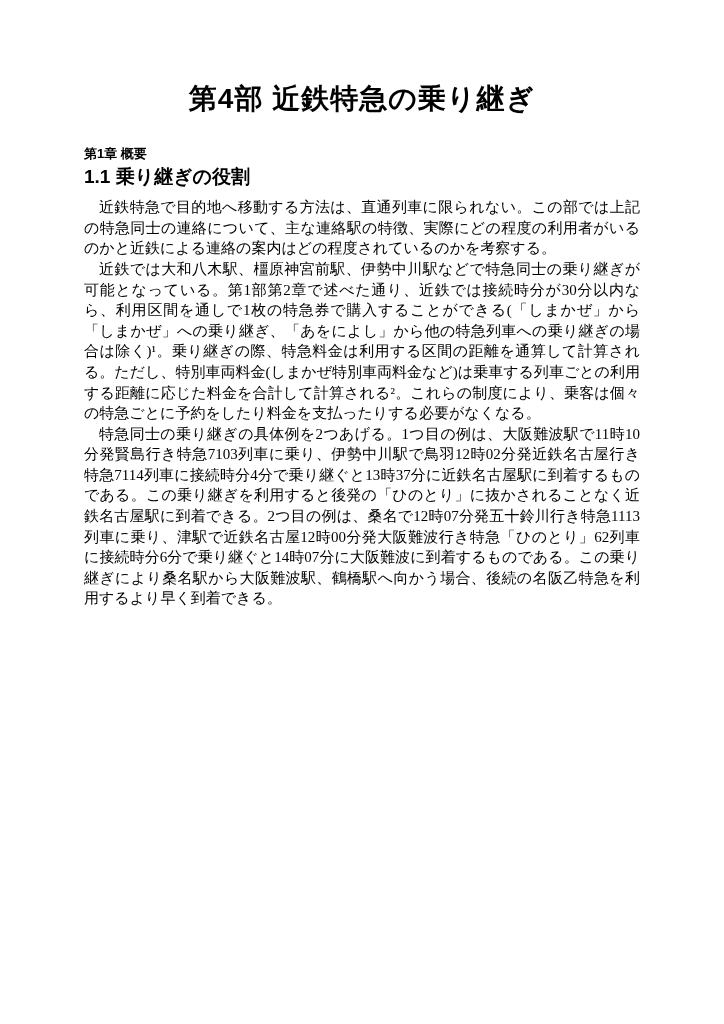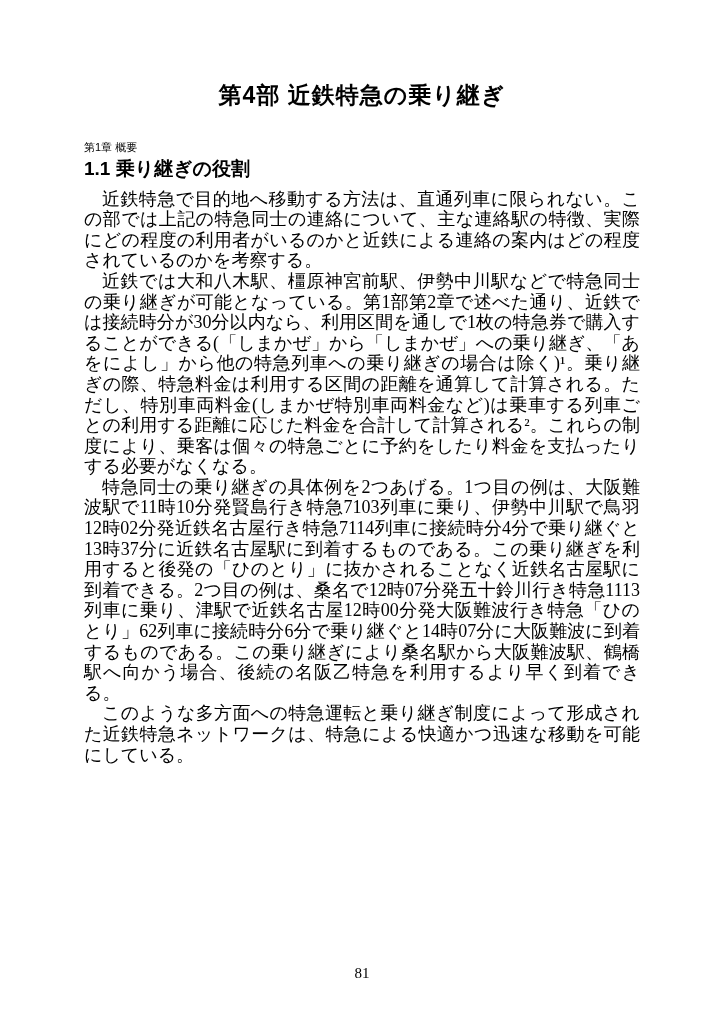--- a/index.html
+++ b/index.html
@@ -17,41 +17,41 @@
     padding: 82px 84px 0 84px;
     font-family: "Liberation Serif", "DejaVu Serif", serif;
     color: #000000;
     overflow: hidden;
   }
   .doc-title {
     margin: 0 0 30px 0;
     text-align: center;
     font-family: "Liberation Sans", "DejaVu Sans", sans-serif;
     font-weight: 700;
-    font-size: 23px;
+    font-size: 28px;
     line-height: 1.2;
     letter-spacing: 1px;
   }
   .chapter {
     margin: 16px 0 3px 0;
     font-family: "Liberation Sans", "DejaVu Sans", sans-serif;
-    font-weight: 400;
-    font-size: 11px;
+    font-weight: 700;
+    font-size: 13px;
     line-height: 1.3;
   }
   .section {
     margin: 0 0 7px 0;
     font-family: "Liberation Sans", "DejaVu Sans", sans-serif;
     font-weight: 700;
     font-size: 19px;
     line-height: 1.3;
   }
   .body-text p {
     margin: 0;
-    font-size: 18px;
+    font-size: 15px;
     line-height: 20.6px;
     text-align: justify;
     text-indent: 1em;
   }
   .page-number {
     position: absolute;
     left: 0;
     right: 0;
     bottom: 42px;
     text-align: center;
@@ -63,16 +63,14 @@
 <body>
 
 <div class="page">
   <h1 class="doc-title">第4部 近鉄特急の乗り継ぎ</h1>
   <h2 class="chapter">第1章 概要</h2>
   <h3 class="section">1.1 乗り継ぎの役割</h3>
   <div class="body-text">
     <p>近鉄特急で目的地へ移動する方法は、直通列車に限られない。この部では上記の特急同士の連絡について、主な連絡駅の特徴、実際にどの程度の利用者がいるのかと近鉄による連絡の案内はどの程度されているのかを考察する。</p>
     <p>近鉄では大和八木駅、橿原神宮前駅、伊勢中川駅などで特急同士の乗り継ぎが可能となっている。第1部第2章で述べた通り、近鉄では接続時分が30分以内なら、利用区間を通しで1枚の特急券で購入することができる(「しまかぜ」から「しまかぜ」への乗り継ぎ、「あをによし」から他の特急列車への乗り継ぎの場合は除く)¹。乗り継ぎの際、特急料金は利用する区間の距離を通算して計算される。ただし、特別車両料金(しまかぜ特別車両料金など)は乗車する列車ごとの利用する距離に応じた料金を合計して計算される²。これらの制度により、乗客は個々の特急ごとに予約をしたり料金を支払ったりする必要がなくなる。</p>
     <p>特急同士の乗り継ぎの具体例を2つあげる。1つ目の例は、大阪難波駅で11時10分発賢島行き特急7103列車に乗り、伊勢中川駅で鳥羽12時02分発近鉄名古屋行き特急7114列車に接続時分4分で乗り継ぐと13時37分に近鉄名古屋駅に到着するものである。この乗り継ぎを利用すると後発の「ひのとり」に抜かされることなく近鉄名古屋駅に到着できる。2つ目の例は、桑名で12時07分発五十鈴川行き特急1113列車に乗り、津駅で近鉄名古屋12時00分発大阪難波行き特急「ひのとり」62列車に接続時分6分で乗り継ぐと14時07分に大阪難波に到着するものである。この乗り継ぎにより桑名駅から大阪難波駅、鶴橋駅へ向かう場合、後続の名阪乙特急を利用するより早く到着できる。</p>
-    <p>このような多方面への特急運転と乗り継ぎ制度によって形成された近鉄特急ネットワークは、特急による快適かつ迅速な移動を可能にしている。</p>
   </div>
-  <div class="page-number">81</div>
 </div>
 
 </body></html>

